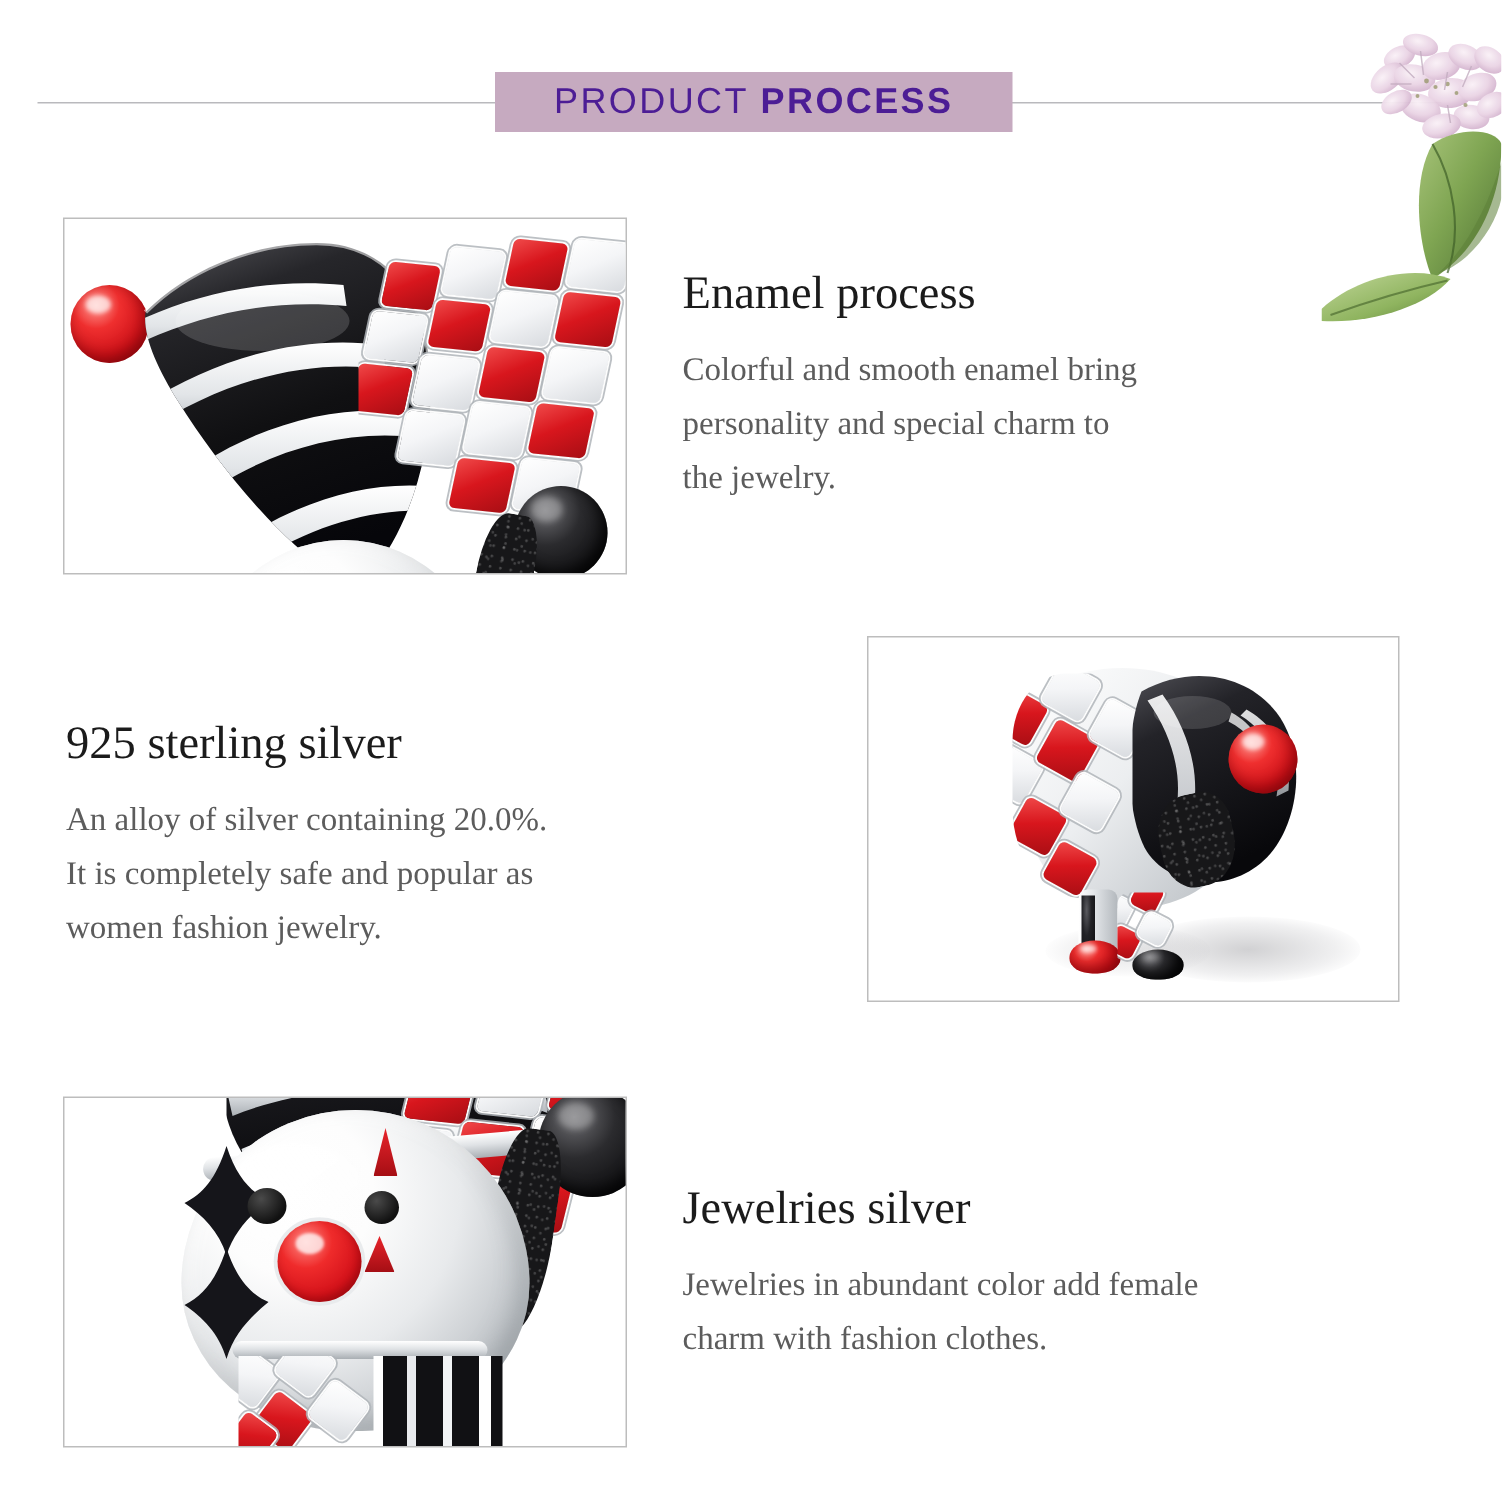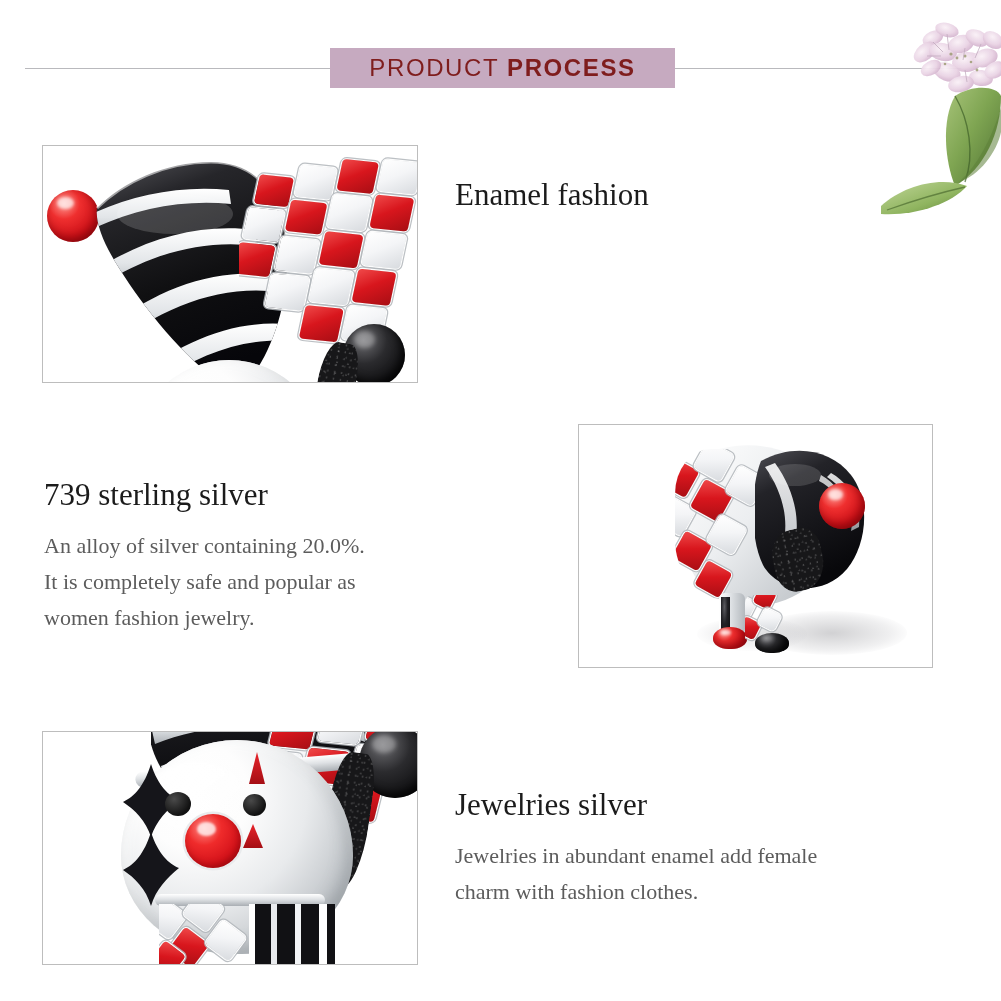--- a/index.html
+++ b/index.html
@@ -25,21 +25,21 @@
   .header-banner {
     position: absolute;
     left: 330px; top: 48px;
     width: 345px; height: 40px;
     background: #c6aac0;
     display: flex; align-items: center; justify-content: center;
     letter-spacing: 1.6px;
   }
   .banner-text {
     font-family: "Liberation Sans", "DejaVu Sans", sans-serif;
-    font-size: 24px; color: #7f1d1d; white-space: pre;
+    font-size: 24px; color: #4c1d95; white-space: pre;
     font-weight: 400;
   }
   .banner-text b { font-weight: 700; }
 
   
   .floral { position: absolute; right: 0; top: 0; width: 120px; height: 230px; }
   .floral svg { display: block; }
 
   
   .photo {
@@ -470,29 +470,32 @@
           <div class="tile red" style="left:22px; top:34px; width:30px; height:30px; transform:rotate(45deg);"></div>
           <div class="tile white" style="left:60px; top:32px; width:30px; height:30px; transform:rotate(45deg);"></div>
           <div class="tile red" style="left:2px;  top:44px; width:26px; height:26px; transform:rotate(45deg);"></div>
         </div>
       </div>
       <div style="position:absolute; left:206px; top:172px; width:86px; height:82px; background:linear-gradient(90deg,#ffffff 0 6px,#111114 6px 22px,#e9ebee 22px 28px,#111114 28px 46px,#f2f4f6 46px 52px,#111114 52px 70px,#ffffff 70px 78px,#111114 78px 86px);"></div>
     </div>
   </div>
 
   <div class="block" id="block-1">
-    <h2>Enamel fashion</h2>
+    <h2>Enamel process</h2>
+    <p> Colorful and smooth enamel bring
+personality and special charm to
+the jewelry.</p>
   </div>
 
   <div class="block" id="block-2">
-    <h2>739 sterling silver</h2>
+    <h2>925 sterling silver</h2>
     <p>An alloy of silver containing 20.0%.
 It is completely safe and popular as
 women fashion jewelry.</p>
   </div>
 
   <div class="block" id="block-3">
     <h2>Jewelries silver</h2>
-    <p>Jewelries in abundant enamel add female
+    <p>Jewelries in abundant color add female
 charm with fashion clothes.</p>
   </div>
 
 </div>
 
 </body></html>

